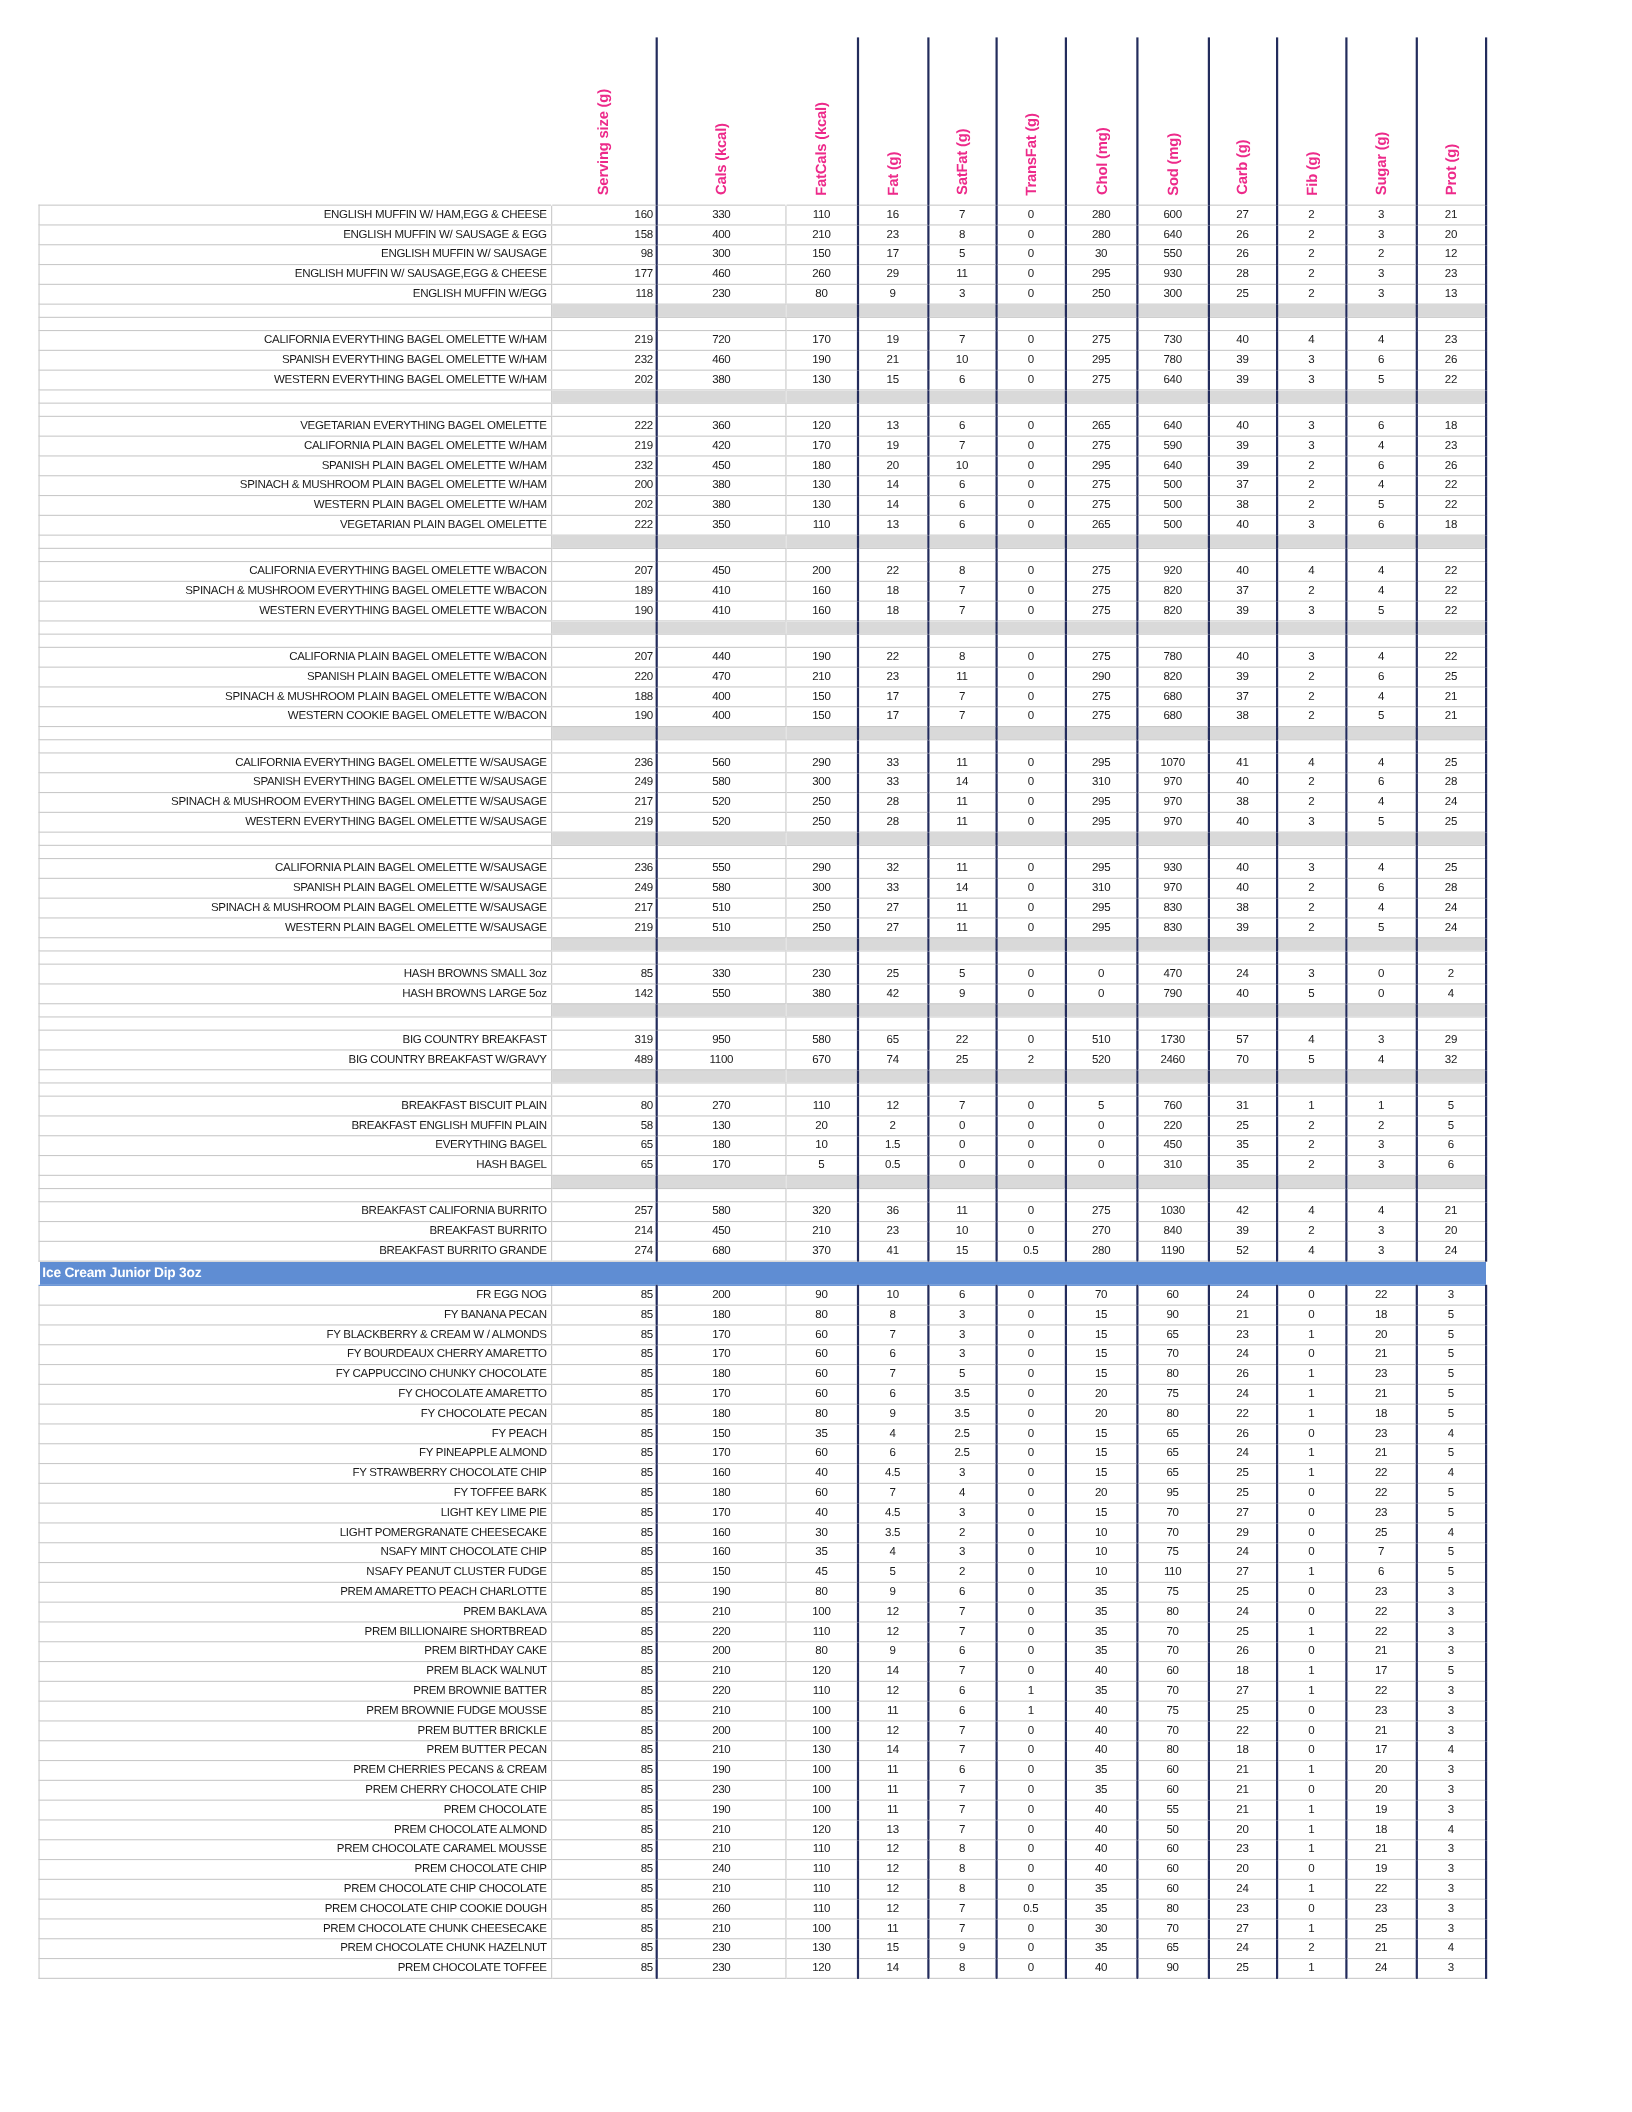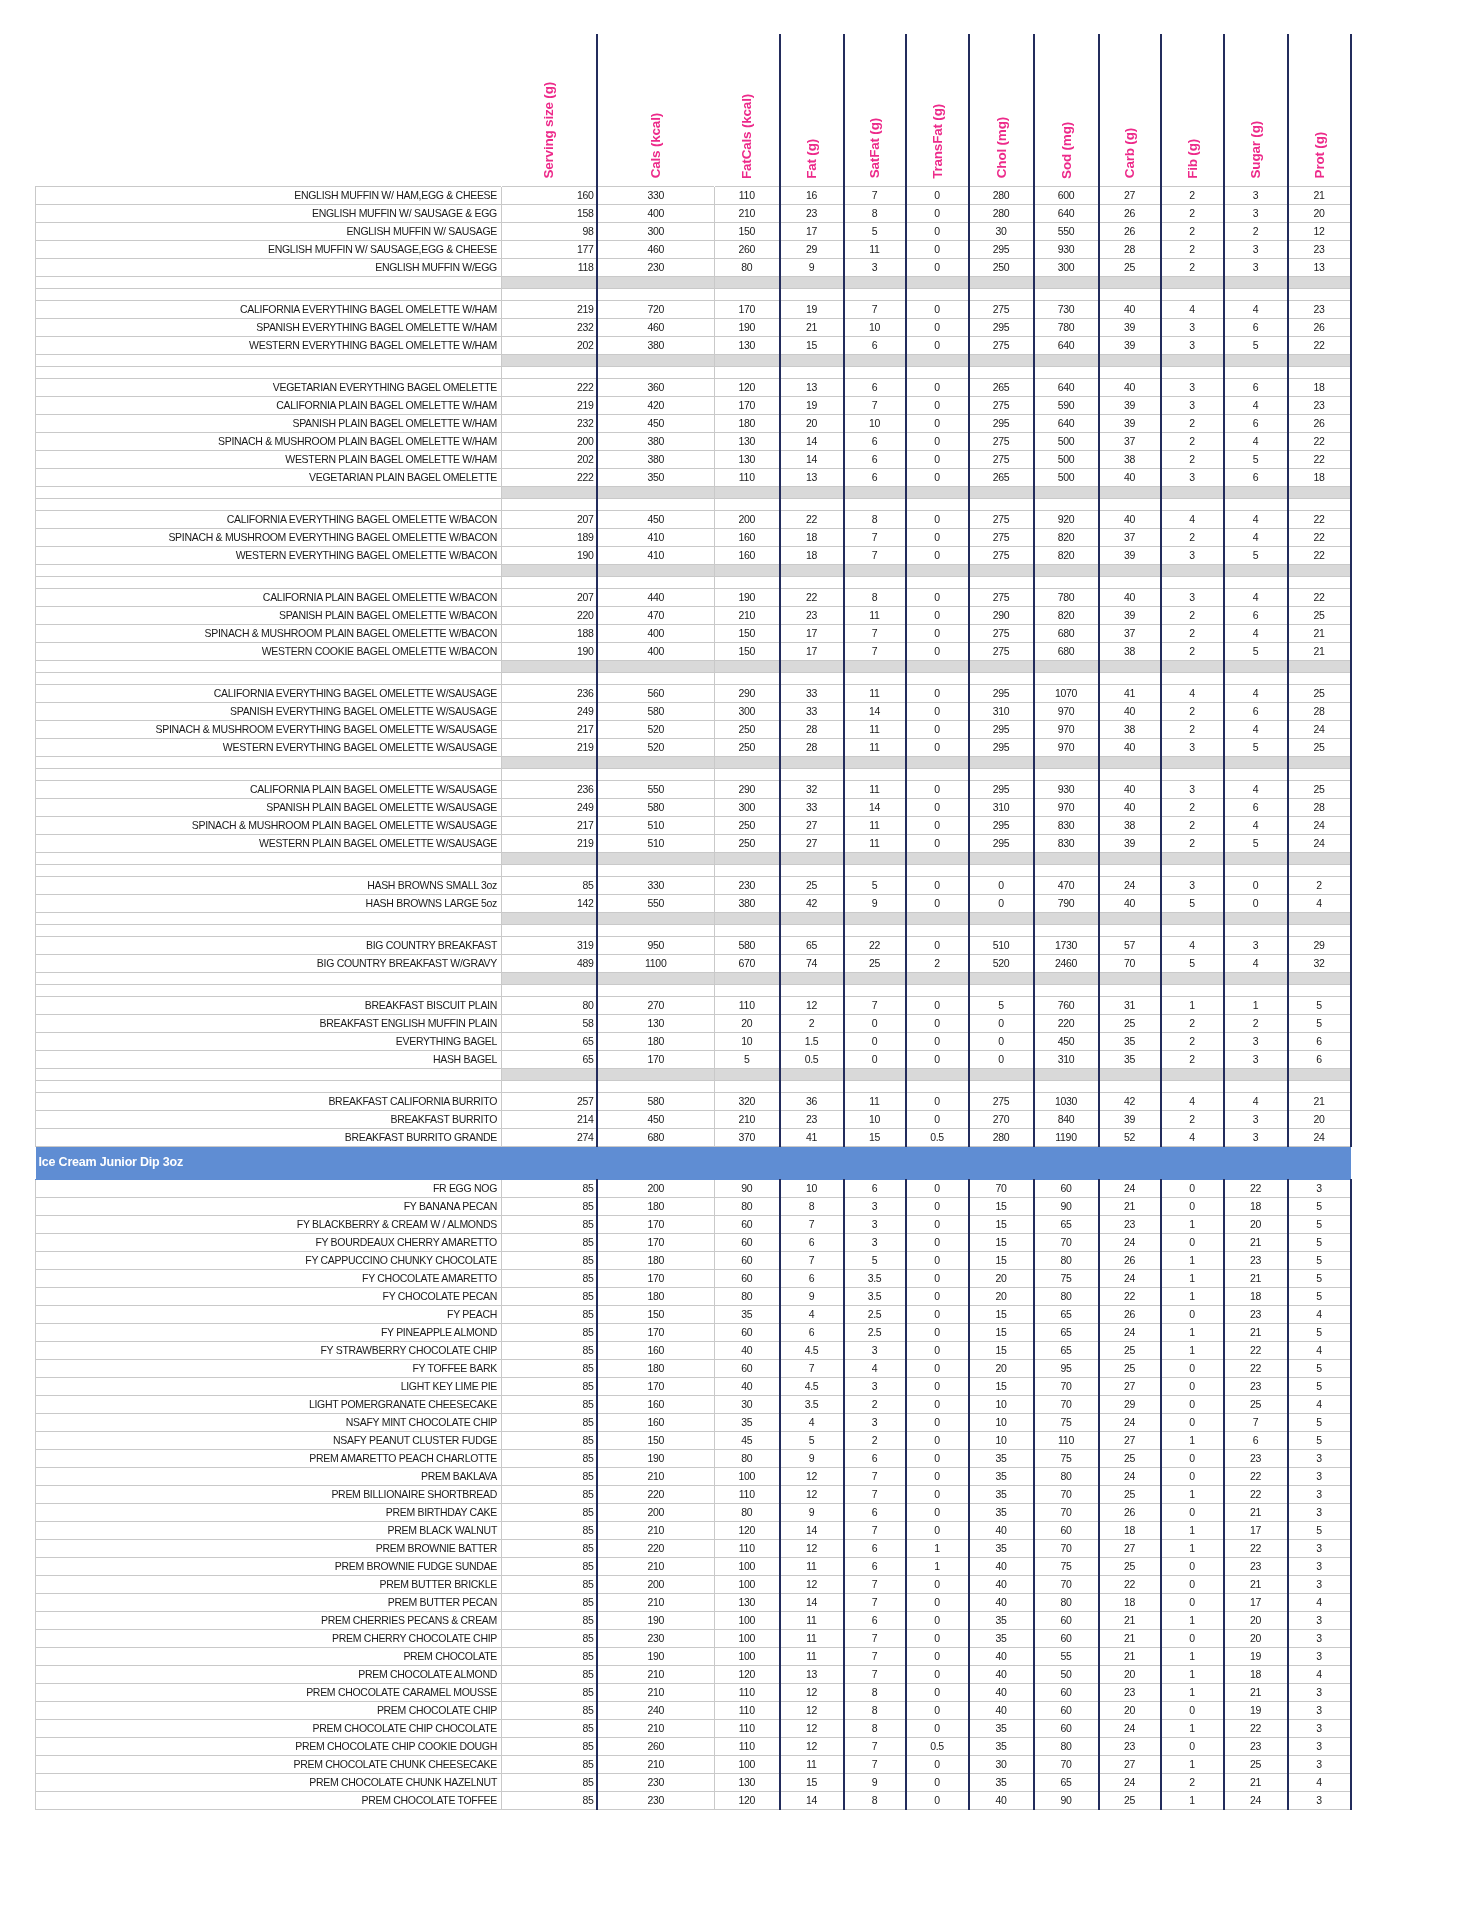--- a/index.html
+++ b/index.html
@@ -41,21 +41,21 @@
   }
   td.name { text-align:right; padding-right:4px; border-left:1px solid var(--lgray); }
   td.val  { text-align:center; }
   td.val.c1 { text-align:right; padding-right:2px; }
 
   
   tr.gapg, tr.gapw { height:12px; }
   tr.gapg td.val { background:var(--ggray); }
 
   
-  tr.band { height:33px; }
+  tr.band { height:22px; }
   tr.band td {
     background:var(--blue); color:#ffffff; font-weight:bold; font-size:12.5px;
     letter-spacing:-0.2px; text-align:left; padding-left:3px;
     border-top:1px solid var(--blue); border-bottom:1px solid var(--blue);
   }
 </style>
 </head>
 <body>
 
 <div class="page">
@@ -1290,21 +1290,21 @@
           <td class="val c5 w5 dl">6</td>
           <td class="val c6 w6 dl">1</td>
           <td class="val c7 w7 dl">35</td>
           <td class="val c8 w8 dl">70</td>
           <td class="val c9 w9 dl">27</td>
           <td class="val c10 w10 dl">1</td>
           <td class="val c11 w11 dl">22</td>
           <td class="val c12 w12 dl dr">3</td>
         </tr>
         <tr>
-          <td class="name">PREM BROWNIE FUDGE SUNDAE</td>
+          <td class="name">PREM BROWNIE FUDGE MOUSSE</td>
           <td class="val c1 w1 ll">85</td>
           <td class="val c2 w2 dl">210</td>
           <td class="val c3 w3 ll">100</td>
           <td class="val c4 w4 dl">11</td>
           <td class="val c5 w5 dl">6</td>
           <td class="val c6 w6 dl">1</td>
           <td class="val c7 w7 dl">40</td>
           <td class="val c8 w8 dl">75</td>
           <td class="val c9 w9 dl">25</td>
           <td class="val c10 w10 dl">0</td>

